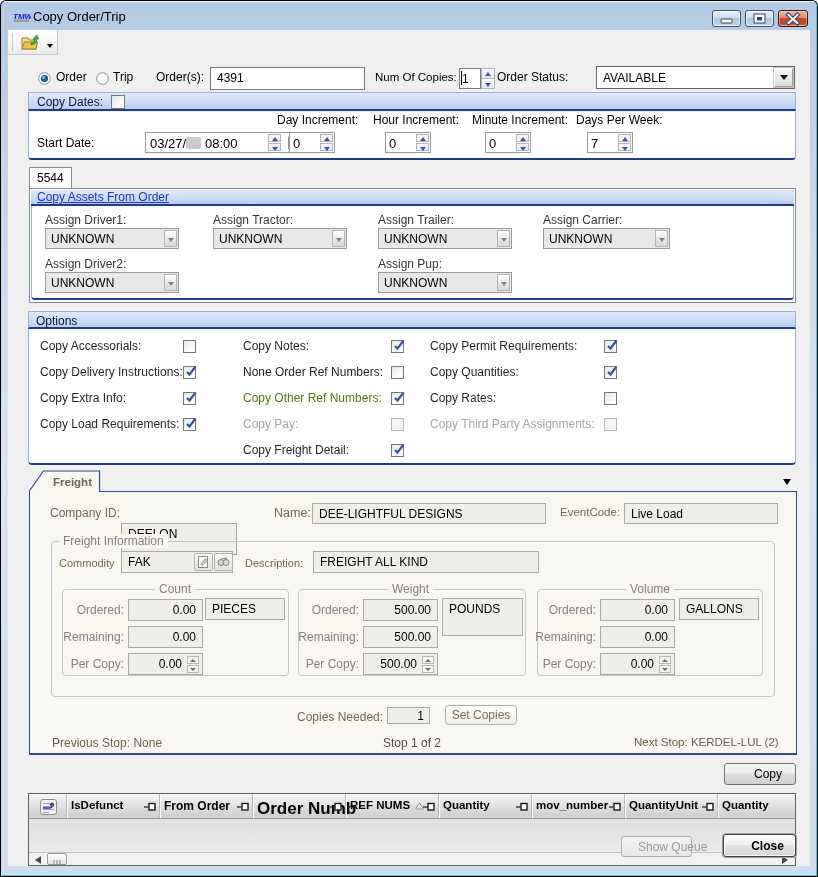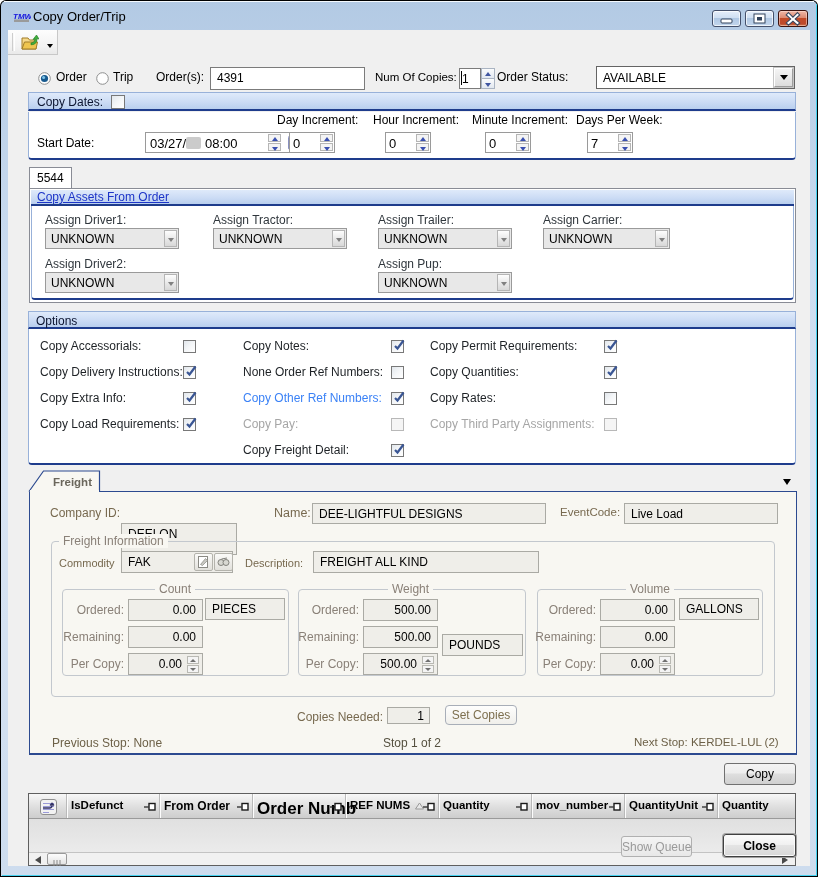--- a/index.html
+++ b/index.html
@@ -23,21 +23,21 @@
 .cb svg{position:absolute;left:0px;top:-3px;}
 .cb.dis{border-color:#b8b8b8;background:#f5f5f5;box-shadow:none;}
 .combo{position:absolute;height:21px;background:#e8e8e8;border:1px solid #9a9a9a;}
 .combo .tx{position:absolute;left:5px;top:3px;font-size:12px;color:#000;}
 .combo .btn{position:absolute;right:1px;top:1px;bottom:1px;width:13px;background:linear-gradient(180deg,#fdfdfd,#e6e6e6 60%,#d8d8d8);border:1px solid #b5b5b5;}
 .combo .btn:after{content:"";position:absolute;left:3px;top:7px;border:3.5px solid transparent;border-top:4px solid #808080;}
 .spin{position:absolute;width:14px;height:11px;background:linear-gradient(180deg,#fbfcfd,#e2e8f0);border:1px solid #aab4c2;}
 .spin:after{content:"";position:absolute;}
 .spin.up:after{left:3px;top:2.5px;border:3.5px solid transparent;border-bottom:4px solid #3f55a0;border-top:none;}
 .spin.dn:after{left:3px;top:3.5px;border:3.5px solid transparent;border-top:4px solid #3f55a0;border-bottom:none;}
-.w7btn{position:absolute;border:1px solid #707070;border-radius:3px;background:linear-gradient(180deg,#f4f4f4 0%,#ededed 45%,#dedede 50%,#d0d0d0 100%);font-size:12px;color:#000;text-align:center;}
+.w7btn{position:absolute;border:1px solid #707070;border-radius:3px;background:linear-gradient(180deg,#f4f4f4 0%,#ededed 45%,#dedede 50%,#d0d0d0 100%);font-size:12px;color:#000;text-align:center;padding-left:16px;}
 .gb{position:absolute;border:1px solid #c3c8ce;border-radius:4px;}
 .gb .cap{position:absolute;top:-8px;background:#f8f7f2;padding:0 4px;font-size:12px;color:#8a8178;}
 .ftbx{position:absolute;background:#efeee9;border:1px solid #aaaaa4;font-size:12px;color:#000;}
 .ftbx span{position:absolute;top:3px;}
 .num{text-align:right;}
 </style></head><body>
 <div id="win">
     <div id="glass"></div>
     <div id="whiteT"></div>
     <div id="cyanR"></div>
@@ -234,21 +234,21 @@
     <svg width="14" height="14" viewBox="0 0 14 14">
       <path d="M3 8 L5.5 10.5 L11.5 2.5" fill="none" stroke="#3a5694" stroke-width="2.2"></path>
     </svg>
   </div>
 <div class="lbl" style="left:40px;top:391px;color:#1e2226;">Copy Extra Info:</div>
 <div class="cb" style="left:183px;top:392px;">
     <svg width="14" height="14" viewBox="0 0 14 14">
       <path d="M3 8 L5.5 10.5 L11.5 2.5" fill="none" stroke="#3a5694" stroke-width="2.2"></path>
     </svg>
   </div>
-<div class="lbl" style="left:243px;top:391px;color:#3b82f6;">Copy Other Ref Numbers:</div>
+<div class="lbl" style="left:243px;top:391px;color:#4d7c0f;">Copy Other Ref Numbers:</div>
 <div class="cb" style="left:391px;top:392px;">
     <svg width="14" height="14" viewBox="0 0 14 14">
       <path d="M3 8 L5.5 10.5 L11.5 2.5" fill="none" stroke="#3a5694" stroke-width="2.2"></path>
     </svg>
   </div>
 <div class="lbl" style="left:430px;top:391px;color:#1e2226;">Copy Rates:</div>
 <div class="cb" style="left:604px;top:392px;"></div>
 <div class="lbl" style="left:40px;top:417px;color:#1e2226;">Copy Load Requirements:</div>
 <div class="cb" style="left:183px;top:418px;">
     <svg width="14" height="14" viewBox="0 0 14 14">
@@ -330,21 +330,21 @@
       <div style="position:absolute;left:2px;top:2px;border:3px solid transparent;border-top:3.5px solid #707070;border-bottom:none;"></div>
     </div>
   </div>
 <div class="gb" style="left:298px;top:589px;width:228px;height:87px;">
     <div class="cap" style="left:89px;color:#8a8178;">Weight</div>
   </div>
 <div class="glbl" style="left:290px;top:603px;width:69px;text-align:right;">Ordered:</div>
 <div class="ftbx num" style="left:363px;top:599px;width:75px;height:22px;">
     <span style="right:6px;">500.00</span>
   </div>
-<div class="ftbx" style="left:442px;top:634px;width:81px;height:22px;">
+<div class="ftbx" style="left:442px;top:598px;width:81px;height:38px;">
     <span style="left:6px;">POUNDS</span>
   </div>
 <div class="glbl" style="left:290px;top:630px;width:69px;text-align:right;">Remaining:</div>
 <div class="ftbx num" style="left:363px;top:626px;width:75px;height:22px;">
     <span style="right:6px;">500.00</span>
   </div>
 <div class="glbl" style="left:290px;top:657px;width:69px;text-align:right;">Per Copy:</div>
 <div class="ftbx num" style="left:363px;top:653px;width:75px;height:22px;">
     <span style="right:20px;">500.00</span>
     <div style="position:absolute;left:58px;top:2px;width:12px;height:8px;background:#f4f4f4;border:1px solid #b9b9b3;">

